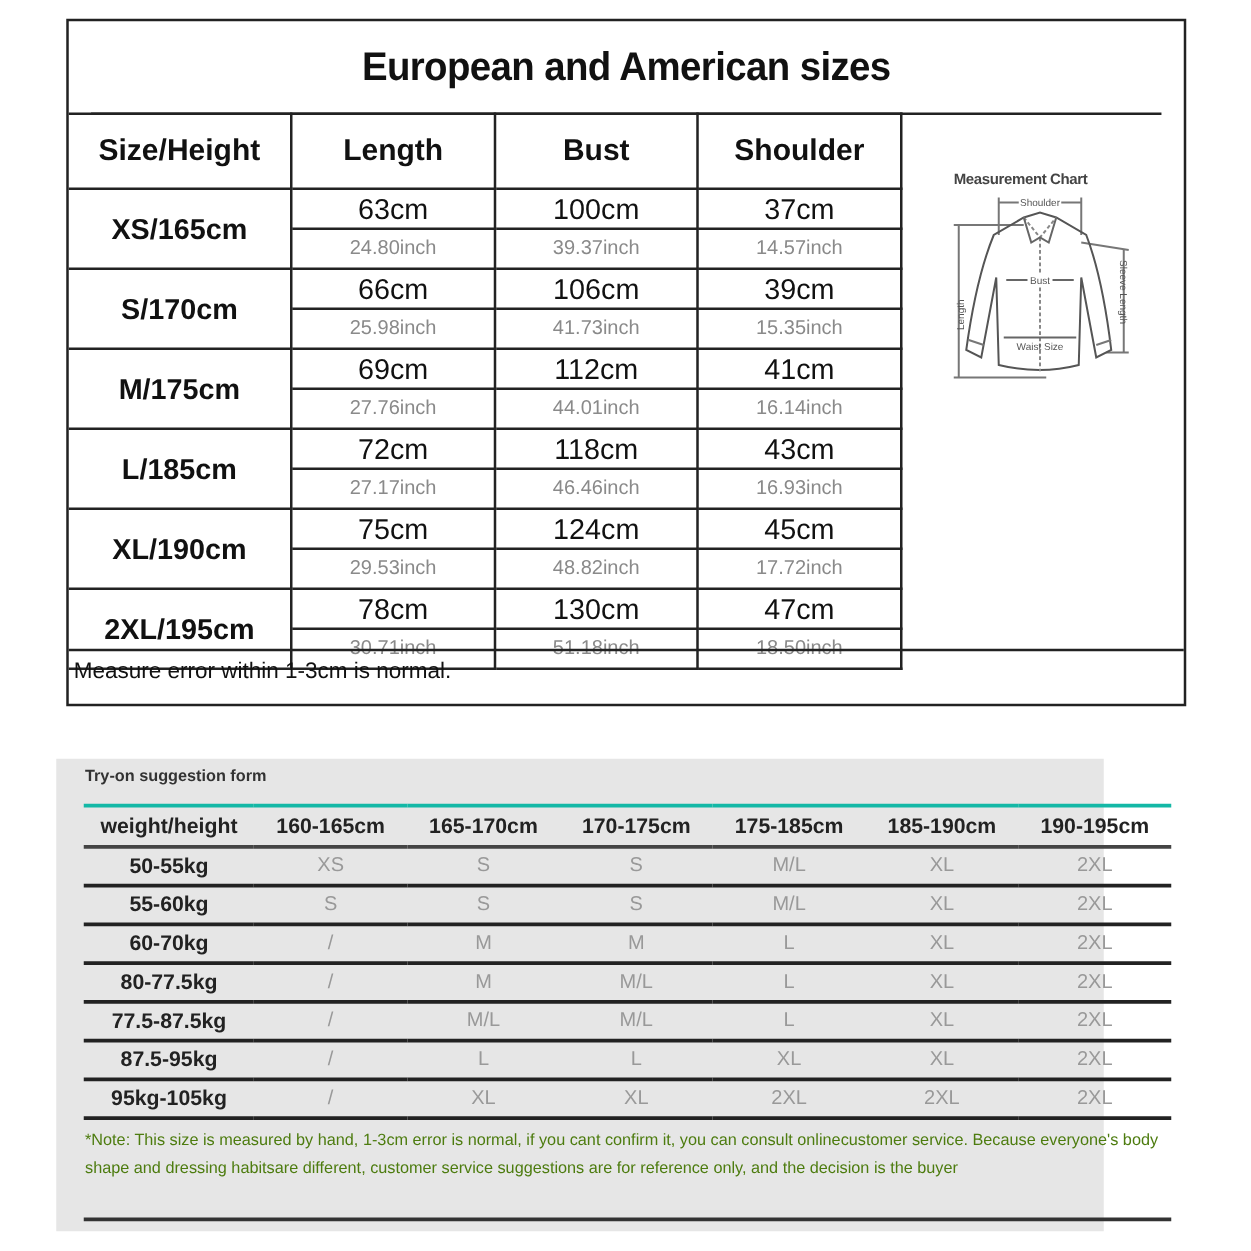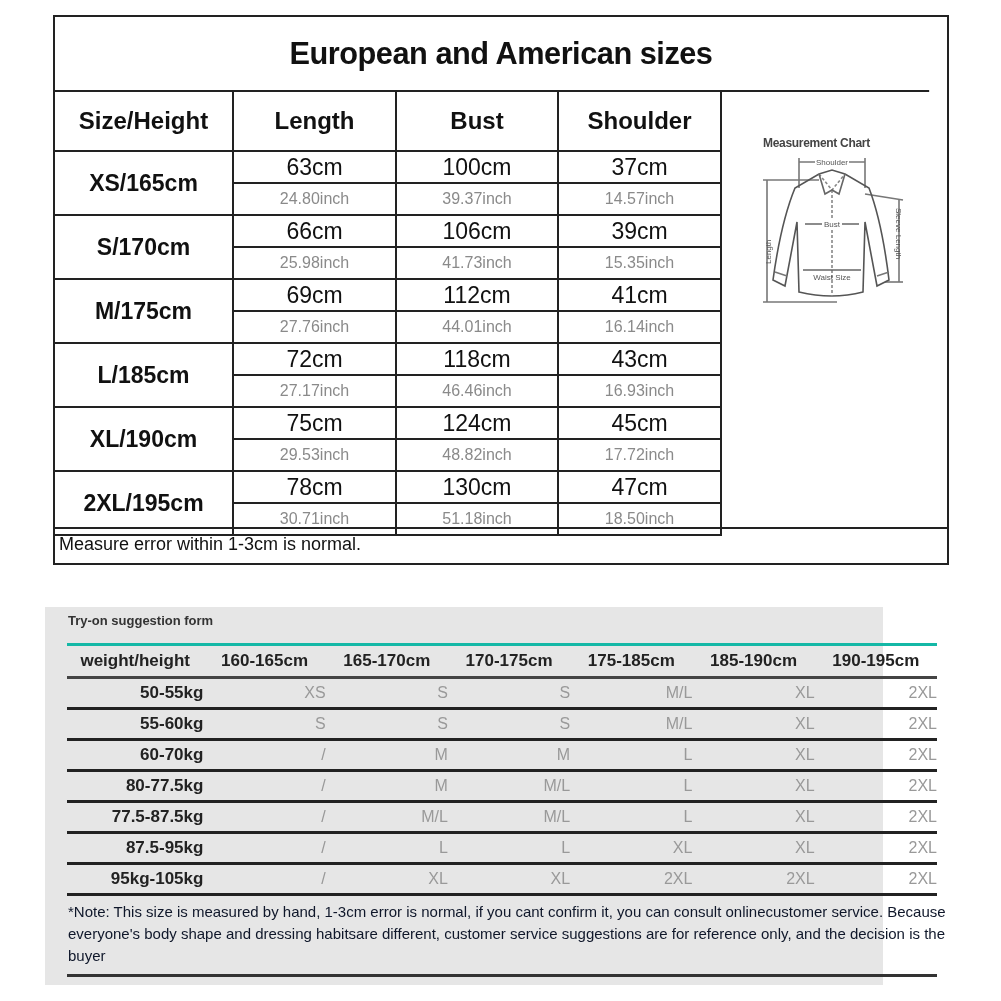--- a/index.html
+++ b/index.html
@@ -30,41 +30,41 @@
   .grid td.sz { border-left: none; }
   .grid th:last-child, .grid td:last-child { border-right: 2px solid #222; }
 
   .chart-cell {
     position: absolute; left: 666px; top: 73px; width: 226px; height: 446px;
   }
   .chart-title { position: absolute; left: 42px; top: 46px; font-size: 12px; font-weight: bold; color: #444; letter-spacing: -0.3px; }
   .shirt { position: absolute; left: 36px; top: 62px; }
 
   .size-footer {
-    position: absolute; left: 0; bottom: 0; width: 100%; height: 36px;
+    position: absolute; left: 0; bottom: 0; width: 100%; height: 44px;
     border-top: 2px solid #222; box-sizing: border-box;
     font-size: 18px; line-height: 30px; padding-left: 4px; transform-origin: left;
   }
 
   
   .tryon {
     position: absolute; left: 45px; top: 607px; width: 838px; height: 378px;
     background: #e6e6e6;
   }
   .tryon-title { position: absolute; left: 23px; top: 6px; font-size: 13px; font-weight: bold; color: #333; }
   .tryon-table { position: absolute; left: 22px; top: 36px; width: 870px; border-collapse: collapse; table-layout: fixed; }
   .tryon-table th, .tryon-table td { text-align: center; padding: 0; }
   .tryon-table thead tr { border-top: 3px solid #14b8a6; border-bottom: 3px solid #444; }
   .tryon-table th { font-size: 17px; font-weight: bold; color: #222; height: 30px; }
   .tryon-table tbody tr { border-bottom: 3px solid #222; }
-  .tryon-table td { height: 28px; font-size: 16px; color: #999; text-align: right; }
+  .tryon-table td { height: 28px; font-size: 16px; color: #999; }
   .tryon-table td.w { color: #222; font-weight: bold; font-size: 17px; }
   .tryon-note {
     position: absolute; left: 23px; top: 294px; width: 880px;
-    font-size: 15px; line-height: 22px; color: #0f172a;
+    font-size: 13px; line-height: 22px; color: #4d7c0f;
   }
   .tryon-bottom-rule { position: absolute; left: 22px; top: 367px; width: 870px; height: 3px; background: #333; }
 </style>
 </head>
 <body>
 
 <div class="size-table">
   <div class="size-title">European and American sizes</div>
 
   <table class="grid">

